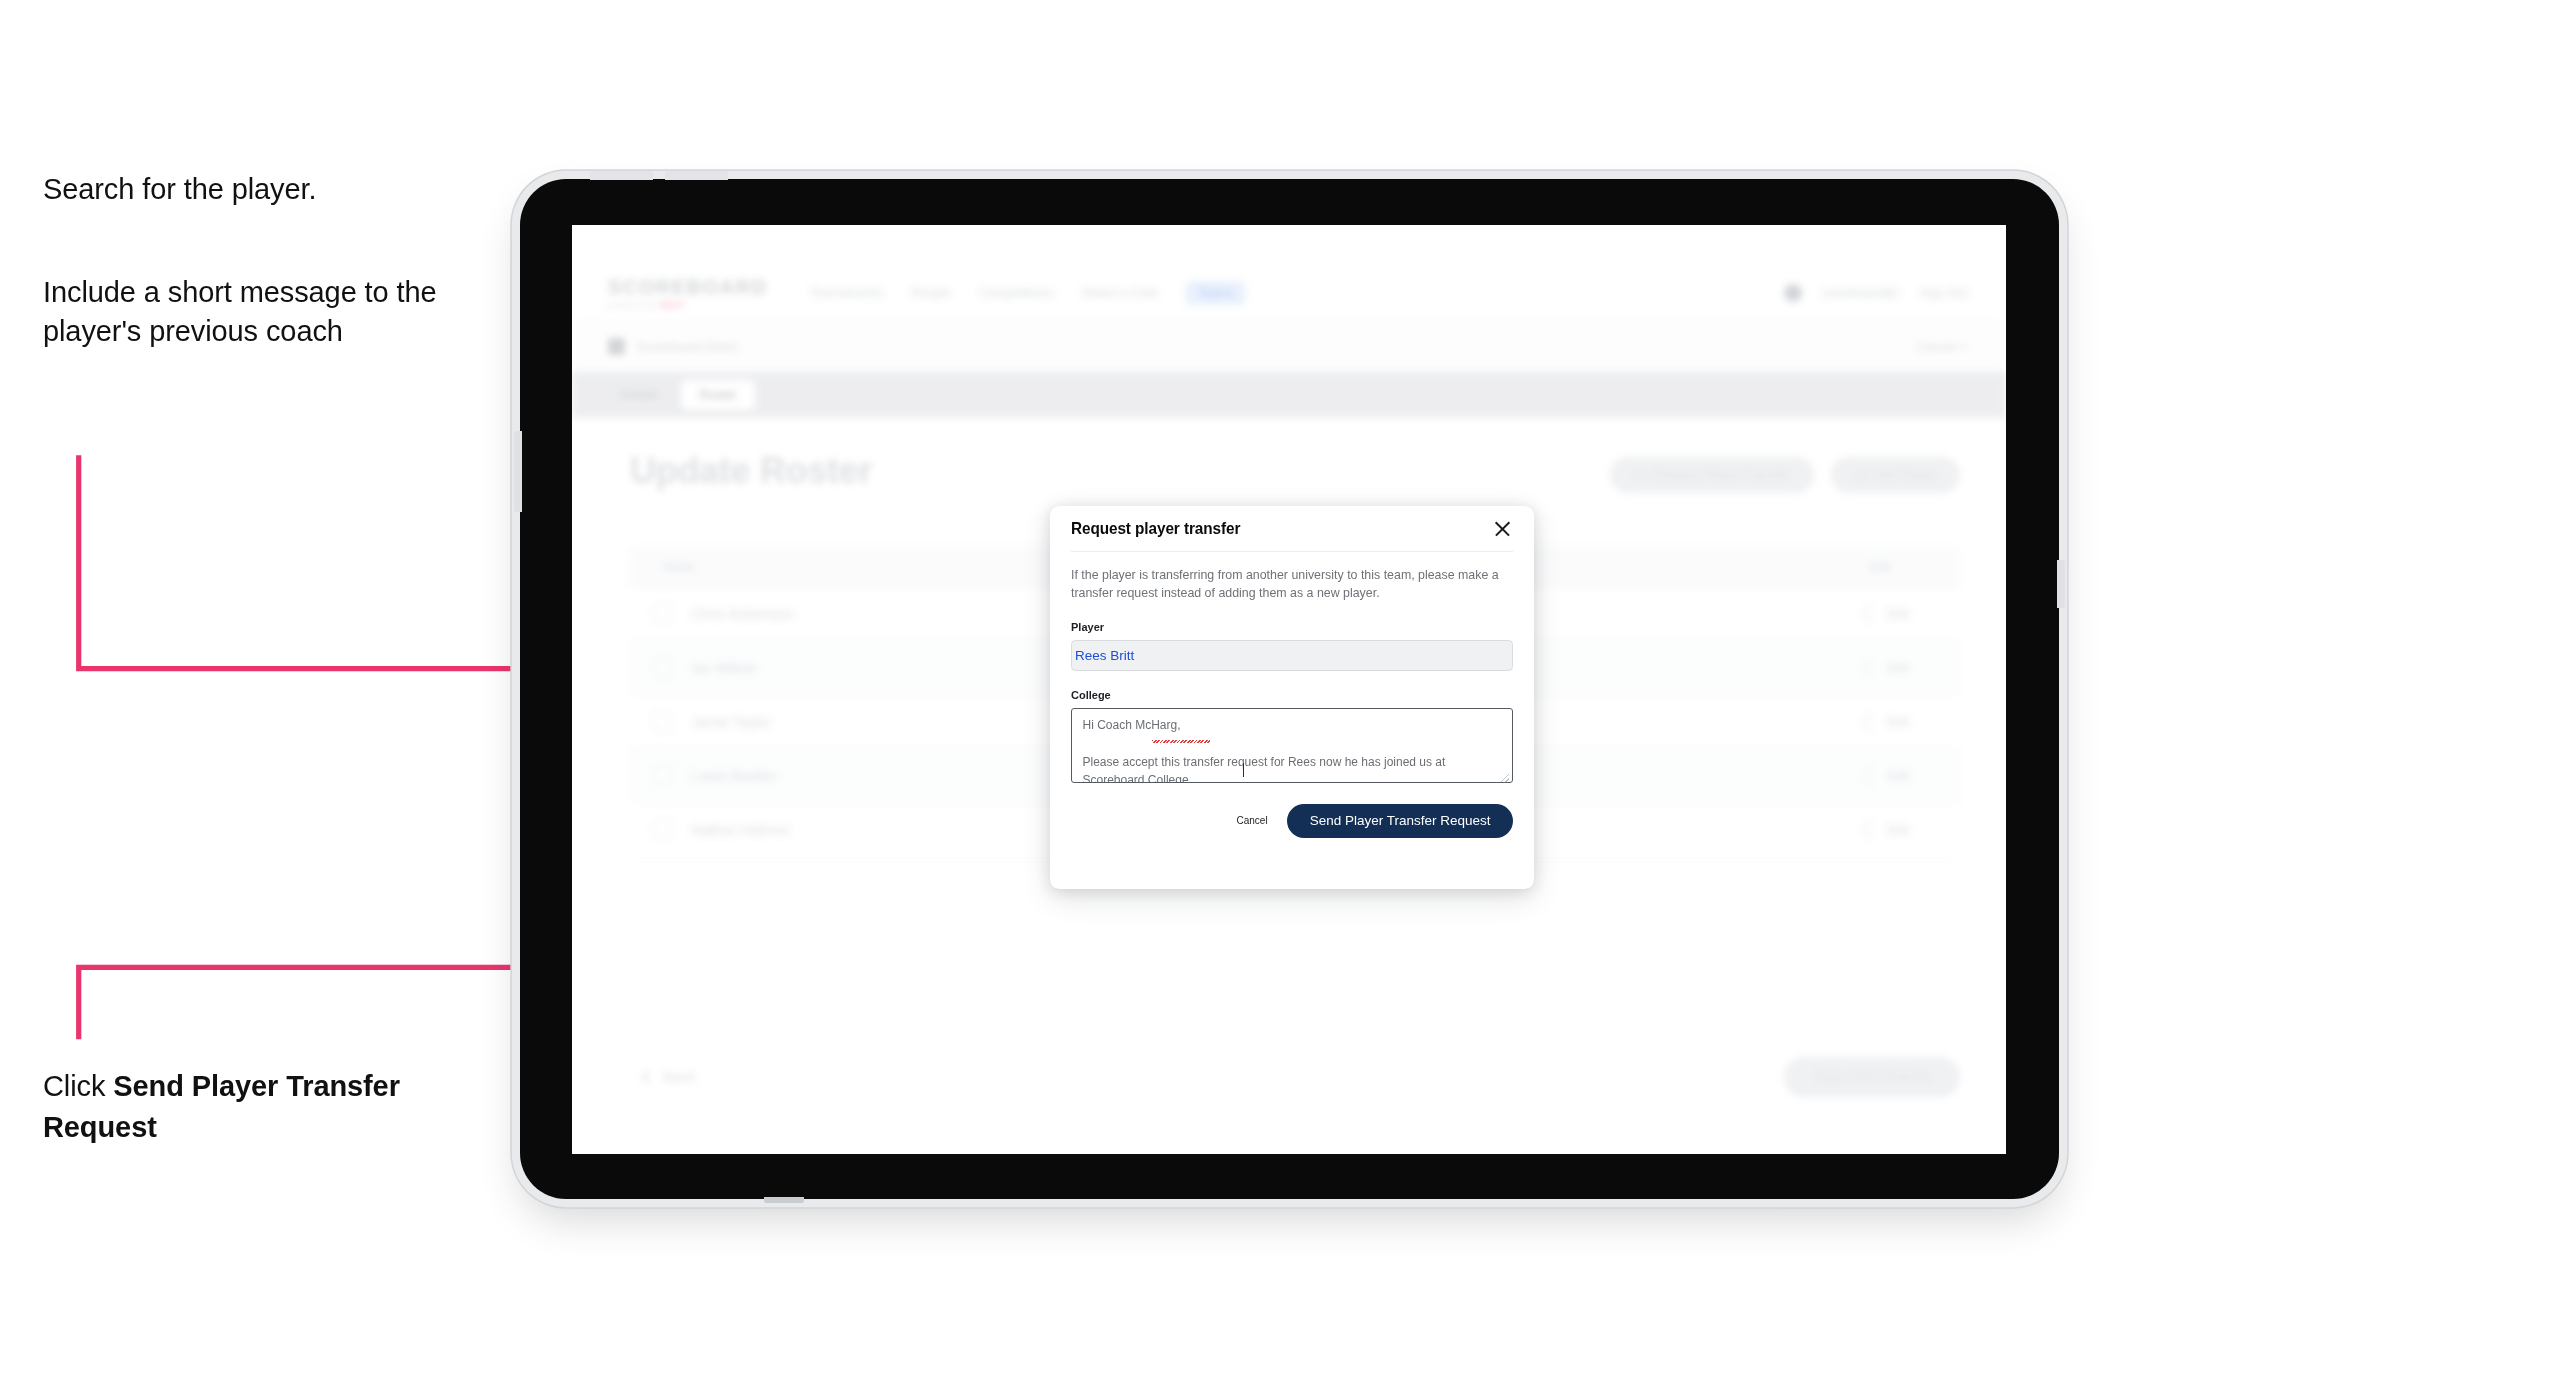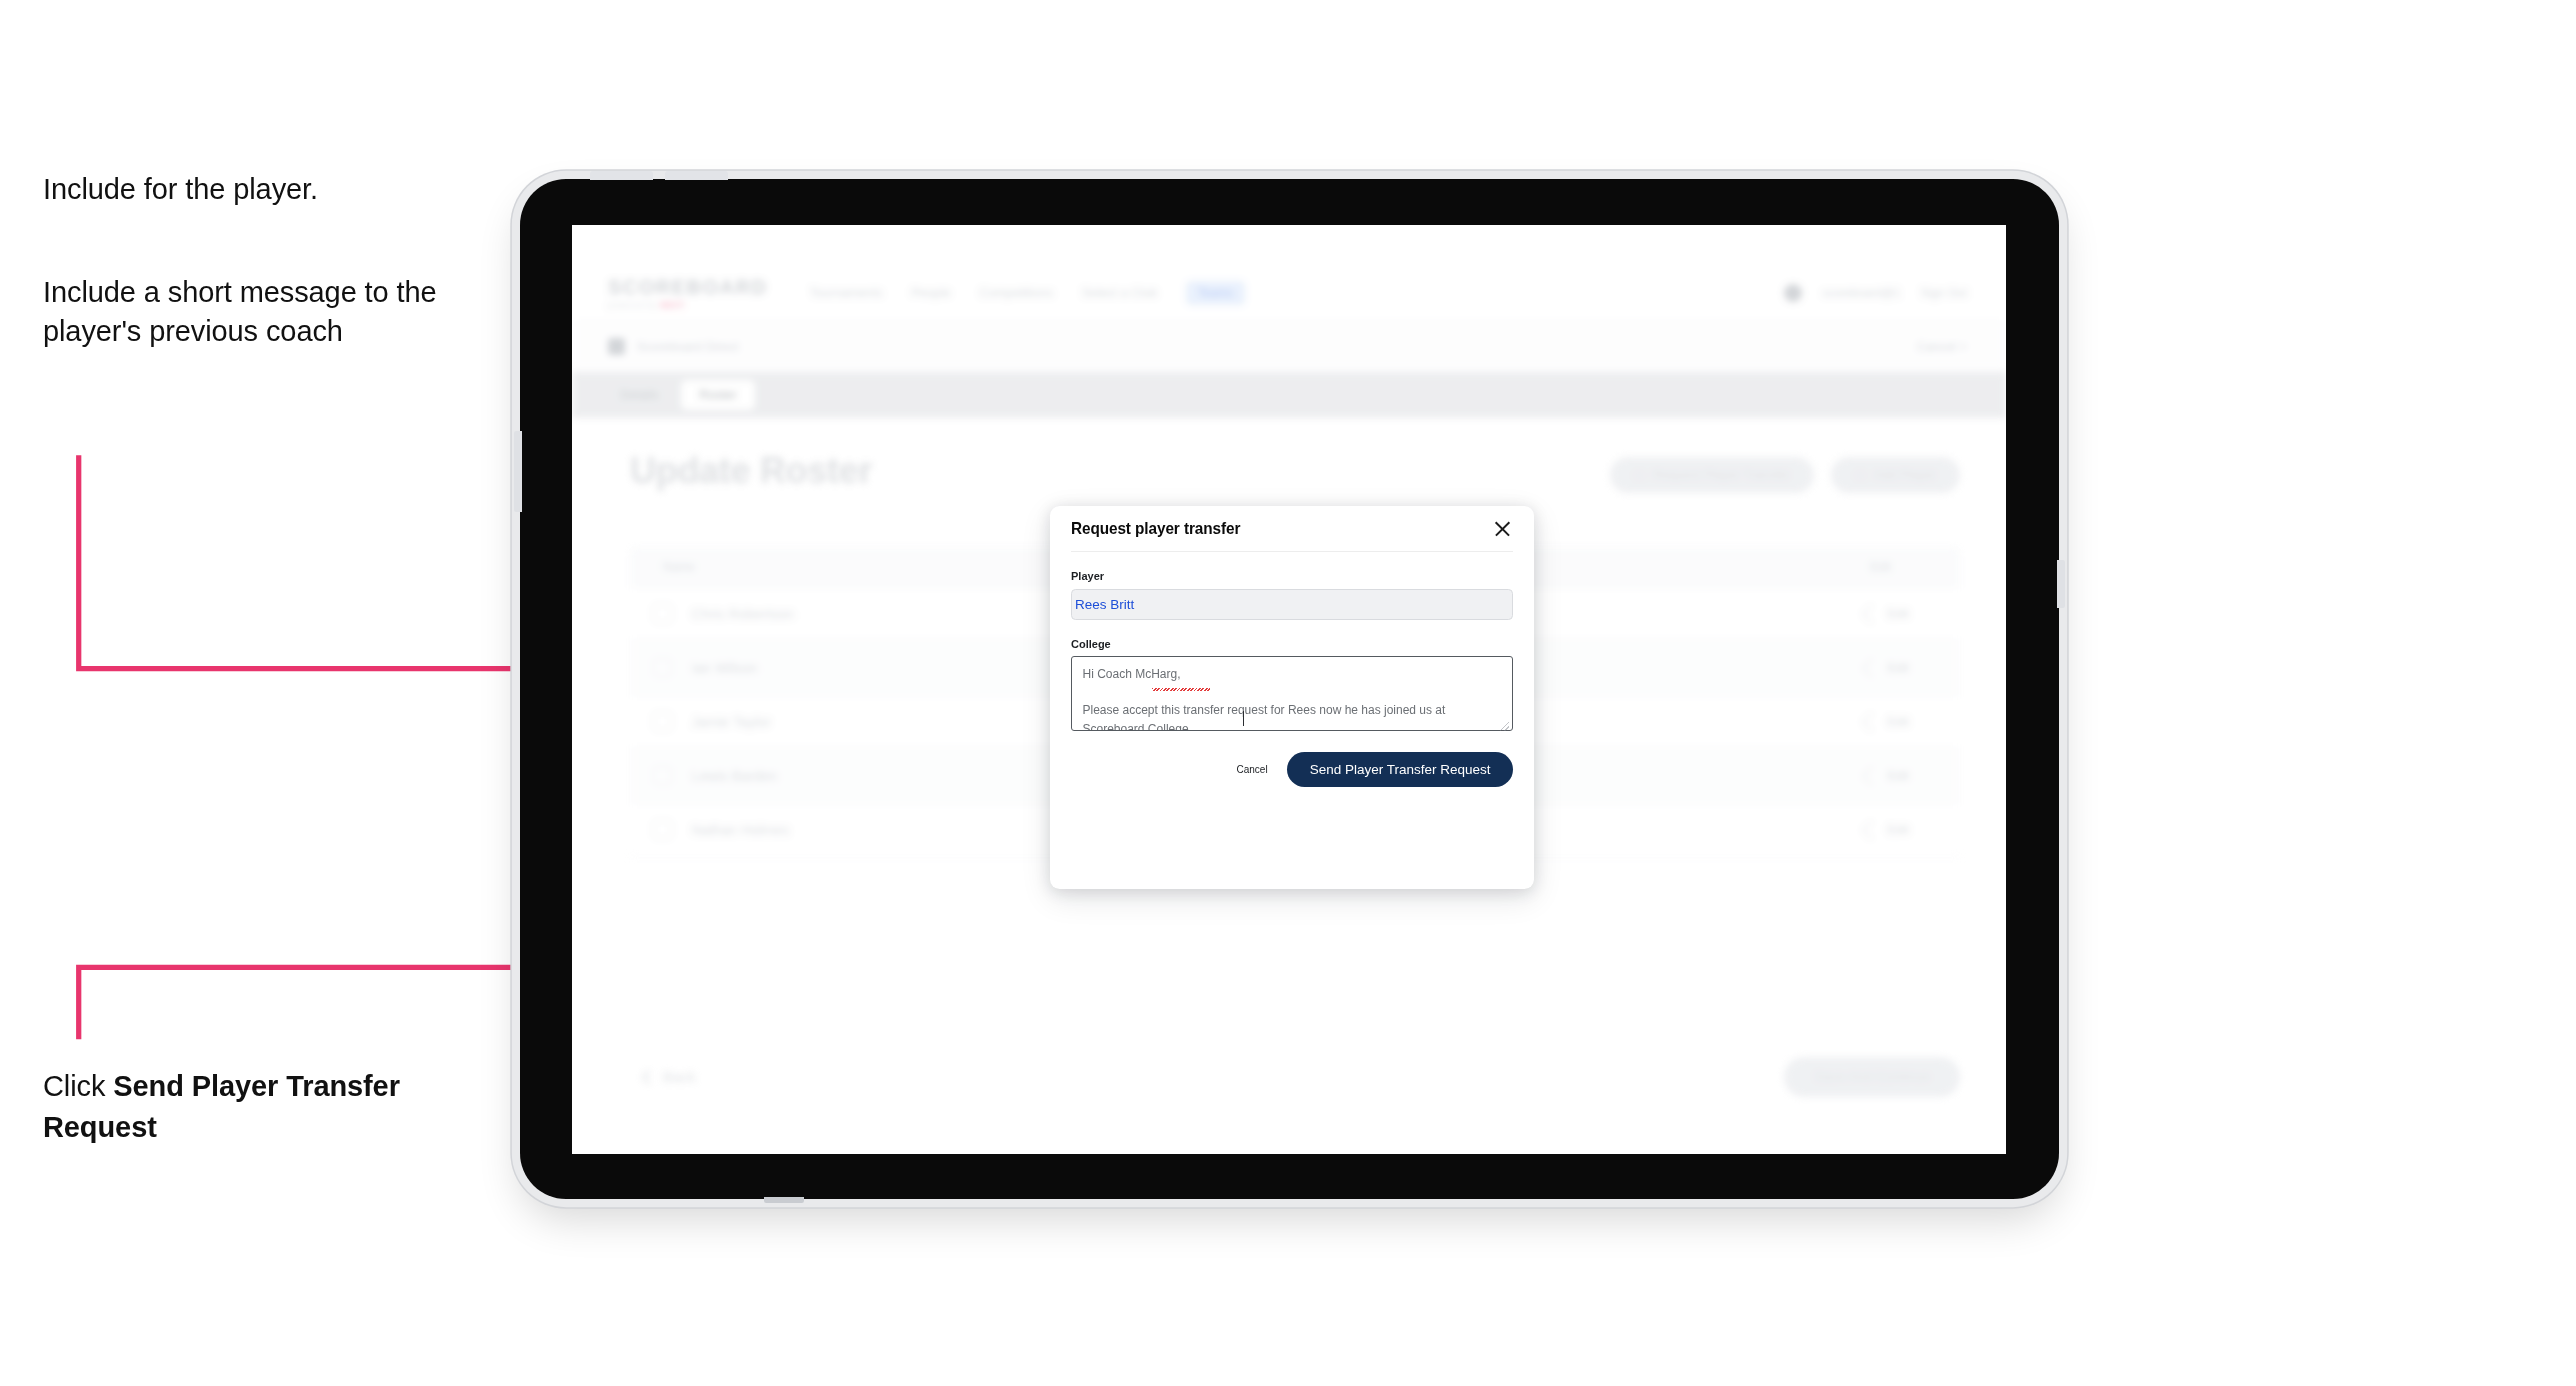--- a/index.html
+++ b/index.html
@@ -196,21 +196,21 @@
     background: #132F55; color: #ffffff; border: none; border-radius: 18px;
     padding: 9.7px 22.5px; font-size: 13.5px; cursor: pointer;
     font-family: "Liberation Sans", sans-serif;
   }
 </style>
 </head>
 <body>
 
 <div id="stage">
 
-  <div class="anno" id="anno-search">Include for the player.</div>
+  <div class="anno" id="anno-search">Search for the player.</div>
 
   <div class="anno" id="anno-message">Include a short message to the player's previous coach</div>
 
   <div class="anno" id="anno-click">
     <span>Click </span><span class="strong">Send Player Transfer Request</span>
   </div>
 
   <svg class="arrow-svg" viewBox="0 0 3440 1851">
     <g fill="none" stroke="#E8356D" stroke-width="7" stroke-linecap="butt" stroke-linejoin="miter">
       <path d="M105,608 L105,893 L1362,893"></path>
@@ -334,20 +334,21 @@
     <div id="backdrop"></div>
   </div>
 
   <div id="modal">
 
     <div class="modal-head">
       <div class="modal-title">Request player transfer</div>
       <button class="close-x" aria-label="×"></button>
     </div>
 
+    <div class="modal-desc">If the player is transferring from another university to this team, please make a transfer request instead of adding them as a new player.</div>
 
     <label class="field-label">Player</label>
     <input class="player-input" readonly="" value="Rees Britt" style="">
 
     <label class="field-label">College</label>
     <div class="msg-wrap">
       <textarea class="msg-area" placeholder="Write a message" style="">Hi Coach McHarg,
 
 Please accept this transfer request for Rees now he has joined us at Scoreboard College</textarea>
       <span class="squiggle"></span>

